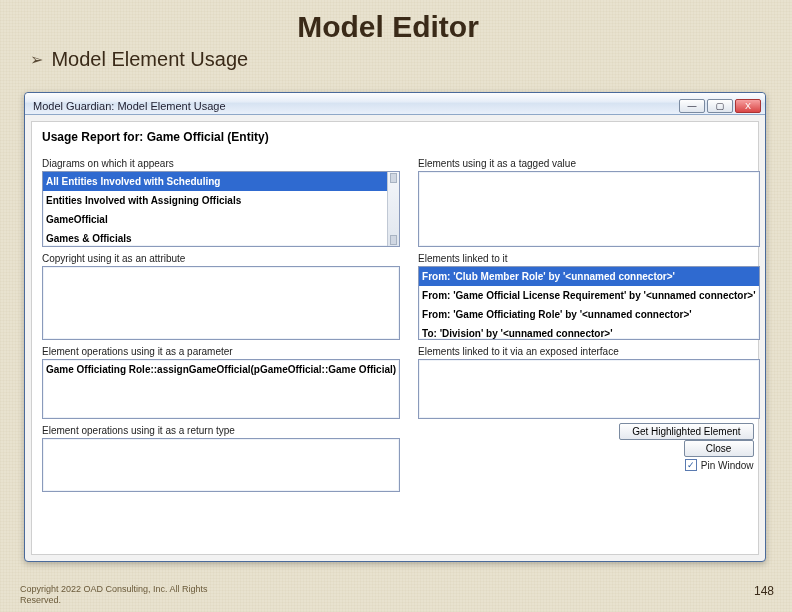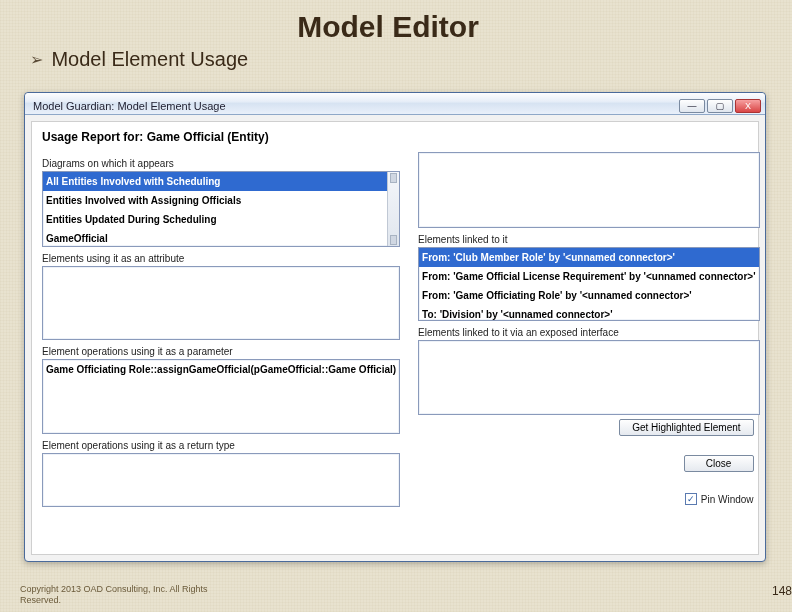--- a/index.html
+++ b/index.html
@@ -106,21 +106,21 @@
     border: 1px solid #8a9abb;
     background: #fff;
     font-size: 10px;
     color: #000;
     overflow: hidden;
     box-shadow: inset 0 0 0 1px #eef2f8;
     position: relative;
   }
   .h76 { height: 76px; }
   .h58 { height: 74px; }
-  .h60 { height: 75px; }
+  .h60 { height: 60px; }
   .h54 { height: 54px; }
   .listpane .row {
     padding: 4px 3px;
     line-height: 11px;
     white-space: nowrap;
     font-weight: bold;
   }
   .listpane .row.sel {
     background: #2f6ad0;
     color: #fff;
@@ -139,21 +139,21 @@
     height: 8px;
     background: #d0d7e2;
     border: 1px solid #a8b3c2;
   }
   .scrollhint::before { top: 1px; }
   .scrollhint::after { bottom: 1px; }
   .actions {
     display: flex;
     flex-direction: column;
     align-items: flex-end;
-    gap: 19px;
+    gap: 0;
     margin-top: 4px;
     padding-right: 6px;
   }
   .btn {
     font-size: 10px;
     padding: 2px 12px;
     border: 1px solid #7a8aa0;
     border-radius: 2px;
     background: linear-gradient(#fefefe,#e5e9ef);
     color: #000;
@@ -181,21 +181,21 @@
   }
   .footer-left {
     position: absolute;
     left: 20px; bottom: 6px;
     font-size: 9px;
     color: #6a5a3a;
     line-height: 11px;
   }
   .footer-right {
     position: absolute;
-    right: 0; bottom: 14px;
+    right: 18px; bottom: 14px;
     font-size: 12px;
     color: #3a2a18;
   }
 </style>
 </head>
 <body>
 
 <div class="slide-title">Model Editor</div>
 
 <div class="bullet-row">
@@ -217,39 +217,39 @@
     <div class="report-heading">Usage Report for: Game Official (Entity)</div>
 
     <div class="columns">
 
       <div class="col">
         <div class="section-label">Diagrams on which it appears</div>
         <div class="listpane h76">
           <div class="scrollhint"></div>
           <div class="row sel">All Entities Involved with Scheduling</div>
           <div class="row">Entities Involved with Assigning Officials</div>
-          <div class="row">Entities Updated During Scheduling</div>
           <div class="row">GameOfficial</div>
           <div class="row">Games &amp; Officials</div>
           <div class="row">Prepackaged Roles</div>
         </div>
 
-        <div class="section-label">Elements using it as an attribute</div>
+        <div class="section-label">Copyright using it as an attribute</div>
         <div class="listpane h58"></div>
 
         <div class="section-label">Element operations using it as a parameter</div>
         <div class="listpane h60">
           <div class="row">Game Officiating Role::assignGameOfficial(pGameOfficial::Game Official)</div>
         </div>
 
         <div class="section-label">Element operations using it as a return type</div>
         <div class="listpane h54"></div>
       </div>
 
       <div class="col">
+        <div class="section-label">Elements using it as a tagged value</div>
         <div class="listpane h76"></div>
 
         <div class="section-label">Elements linked to it</div>
         <div class="listpane h58">
           <div class="row sel">From: 'Club Member Role' by '&lt;unnamed connector&gt;'</div>
           <div class="row">From: 'Game Official License Requirement' by '&lt;unnamed connector&gt;'</div>
           <div class="row">From: 'Game Officiating Role' by '&lt;unnamed connector&gt;'</div>
           <div class="row">To:   'Division' by '&lt;unnamed connector&gt;'</div>
         </div>
 
@@ -264,16 +264,16 @@
             <span>Pin Window</span>
           </div>
         </div>
       </div>
 
     </div>
   </div>
 </div>
 
 <div class="footer-left">
-  <span>Copyright 2013 OAD Consulting, Inc.  All Rights</span><br>
+  <span>Copyright 2022 OAD Consulting, Inc.  All Rights</span><br>
   <span>Reserved.</span>
 </div>
 <div class="footer-right">148</div>
 
 </body></html>

